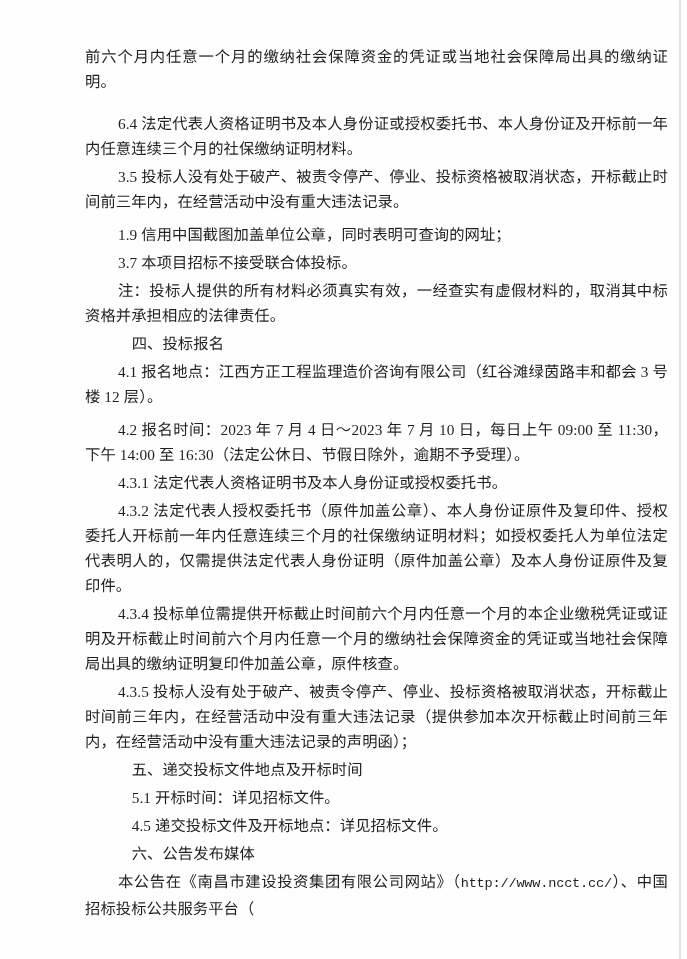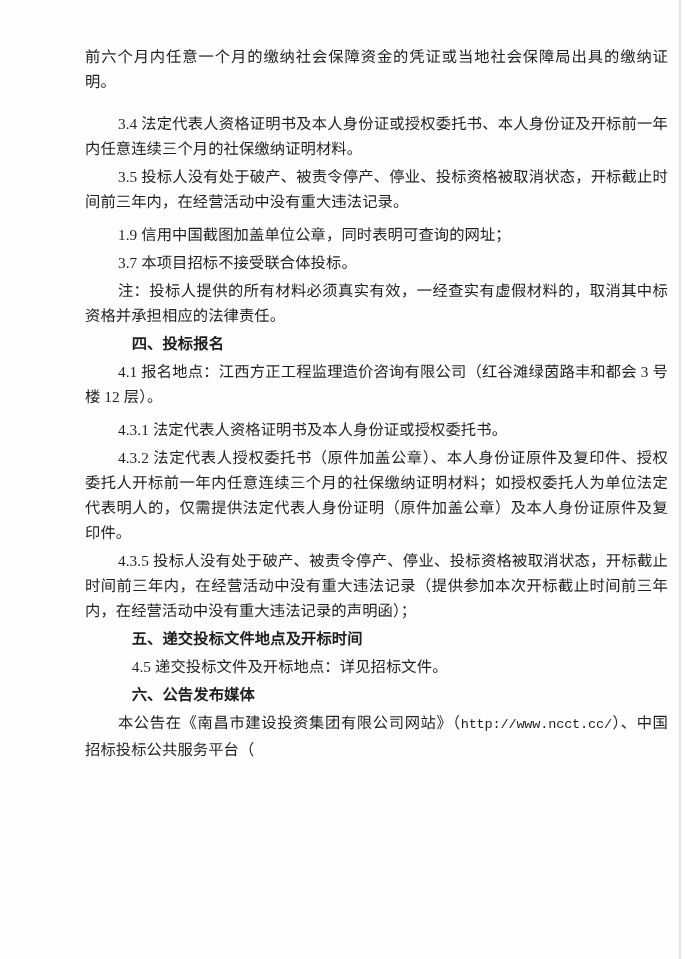--- a/index.html
+++ b/index.html
@@ -19,21 +19,21 @@
   }
   p.para{
     margin:0 0 3px 0;
     font-size:15.3px;
     line-height:25px;
     text-align:justify;
     letter-spacing:0.1px;
   }
   p.para.ind1{text-indent:2.15em;}
   p.para.ind2{text-indent:3.05em;}
-  p.para.heading{font-weight:700;}
+  p.para.heading{font-weight:400;}
   p.para.gap-large{margin-bottom:17px;}
   p.para.gap-medium{margin-bottom:8px;}
   .mono{
     font-family:"Liberation Mono","DejaVu Sans Mono",monospace;
     font-size:13.6px;
     letter-spacing:-0.2px;
   }
   .scan-line{
     position:absolute;
     top:0;left:679px;
@@ -41,29 +41,32 @@
     background:#cccccc;
     opacity:0.55;
   }
 </style>
 </head>
 <body>
 
 <div class="page">
   <div class="content">
       <p class="para ind0 gap-large"><span>前六个月内任意一个月的缴纳社会保障资金的凭证或当地社会保障局出具的缴纳证明。</span></p>
-      <p class="para ind1"><span>3.4 法定代表人资格证明书及本人身份证或授权委托书、本人身份证及开标前一年内任意连续三个月的社保缴纳证明材料。</span></p>
+      <p class="para ind1"><span>6.4 法定代表人资格证明书及本人身份证或授权委托书、本人身份证及开标前一年内任意连续三个月的社保缴纳证明材料。</span></p>
       <p class="para ind1 gap-medium"><span>3.5 投标人没有处于破产、被责令停产、停业、投标资格被取消状态，开标截止时间前三年内，在经营活动中没有重大违法记录。</span></p>
       <p class="para ind1"><span>1.9 信用中国截图加盖单位公章，同时表明可查询的网址；</span></p>
       <p class="para ind1"><span>3.7 本项目招标不接受联合体投标。</span></p>
       <p class="para ind1"><span>注：投标人提供的所有材料必须真实有效，一经查实有虚假材料的，取消其中标资格并承担相应的法律责任。</span></p>
       <p class="para ind2 heading"><span>四、投标报名</span></p>
       <p class="para ind1 gap-medium"><span>4.1 报名地点：江西方正工程监理造价咨询有限公司（红谷滩绿茵路丰和都会 3 号楼 12 层）。</span></p>
+      <p class="para ind1"><span>4.2 报名时间：2023 年 7 月 4 日～2023 年 7 月 10 日，每日上午 09:00 至 11:30，下午 14:00 至 16:30（法定公休日、节假日除外，逾期不予受理）。</span></p>
       <p class="para ind1"><span>4.3.1 法定代表人资格证明书及本人身份证或授权委托书。</span></p>
       <p class="para ind1"><span>4.3.2 法定代表人授权委托书（原件加盖公章）、本人身份证原件及复印件、授权委托人开标前一年内任意连续三个月的社保缴纳证明材料；如授权委托人为单位法定代表明人的，仅需提供法定代表人身份证明（原件加盖公章）及本人身份证原件及复印件。</span></p>
+      <p class="para ind1"><span>4.3.4 投标单位需提供开标截止时间前六个月内任意一个月的本企业缴税凭证或证明及开标截止时间前六个月内任意一个月的缴纳社会保障资金的凭证或当地社会保障局出具的缴纳证明复印件加盖公章，原件核查。</span></p>
       <p class="para ind1"><span>4.3.5 投标人没有处于破产、被责令停产、停业、投标资格被取消状态，开标截止时间前三年内，在经营活动中没有重大违法记录（提供参加本次开标截止时间前三年内，在经营活动中没有重大违法记录的声明函）；</span></p>
       <p class="para ind2 heading"><span>五、递交投标文件地点及开标时间</span></p>
+      <p class="para ind2"><span>5.1 开标时间：详见招标文件。</span></p>
       <p class="para ind2"><span>4.5 递交投标文件及开标地点：详见招标文件。</span></p>
       <p class="para ind2 heading"><span>六、公告发布媒体</span></p>
       <p class="para ind1"><span>本公告在《南昌市建设投资集团有限公司网站》（</span><span class="mono">http://www.ncct.cc/</span><span>）、中国招标投标公共服务平台（</span></p>
     </div>
   <div class="scan-line"></div>
 </div>
 
 </body></html>

